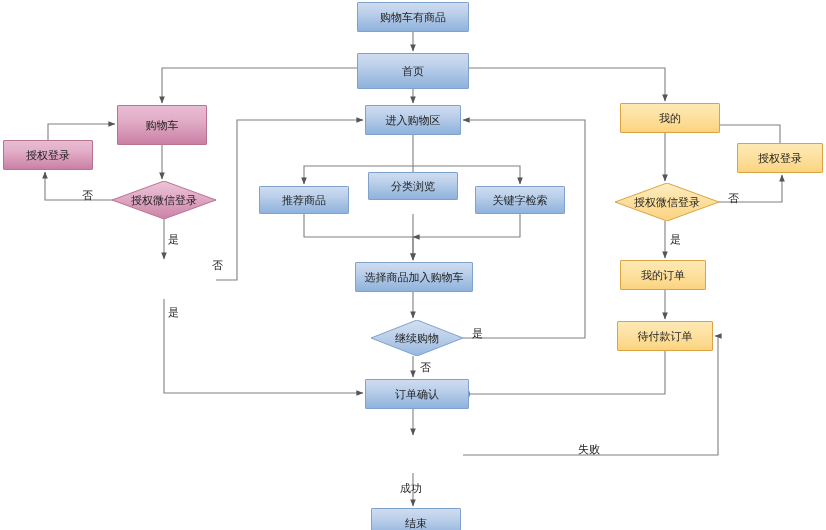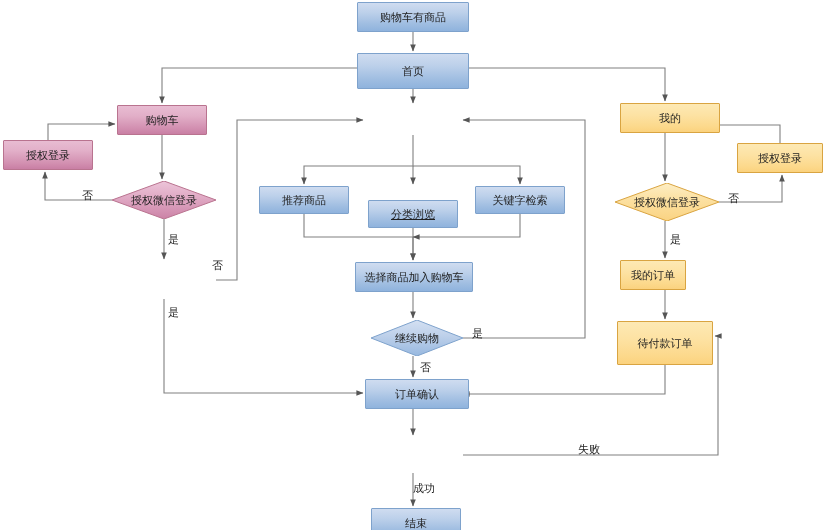--- a/index.html
+++ b/index.html
@@ -62,48 +62,51 @@
       <path d="M413,473 L413,506"></path>
     </g>
   </svg>
 
   <div class="node rect blue" style="left:357px;top:2px;width:112px;height:30px;">
     <span>购物车有商品</span>
   </div>
   <div class="node rect blue" style="left:357px;top:53px;width:112px;height:36px;">
     <span>首页</span>
   </div>
-  <div class="node rect pink" style="left:117px;top:105px;width:90px;height:30px;">
+  <div class="node rect pink" style="left:117px;top:105px;width:90px;height:40px;">
     <span>购物车</span>
+  </div>
+  <div class="node rect blue" style="left:365px;top:105px;width:96px;height:30px;">
+    <span>进入购物区</span>
   </div>
   <div class="node rect yellow" style="left:620px;top:103px;width:100px;height:30px;">
     <span>我的</span>
   </div>
   <div class="node rect pink" style="left:3px;top:140px;width:90px;height:30px;">
     <span>授权登录</span>
   </div>
   <div class="node rect yellow" style="left:737px;top:143px;width:86px;height:30px;">
     <span>授权登录</span>
   </div>
   <div class="node rect blue" style="left:259px;top:186px;width:90px;height:28px;">
     <span>推荐商品</span>
   </div>
-  <div class="node rect blue" style="left:368px;top:200px;width:90px;height:28px;text-decoration:underline;">
+  <div class="node rect blue" style="left:368px;top:172px;width:90px;height:28px;">
     <span>分类浏览</span>
   </div>
   <div class="node rect blue" style="left:475px;top:186px;width:90px;height:28px;">
     <span>关键字检索</span>
   </div>
-  <div class="node rect yellow" style="left:620px;top:260px;width:66px;height:30px;">
+  <div class="node rect yellow" style="left:620px;top:260px;width:86px;height:30px;">
     <span>我的订单</span>
   </div>
   <div class="node rect blue" style="left:355px;top:262px;width:118px;height:30px;">
     <span>选择商品加入购物车</span>
   </div>
-  <div class="node rect yellow" style="left:617px;top:321px;width:96px;height:44px;">
+  <div class="node rect yellow" style="left:617px;top:321px;width:96px;height:30px;">
     <span>待付款订单</span>
   </div>
   <div class="node rect blue" style="left:365px;top:379px;width:104px;height:30px;">
     <span>订单确认</span>
   </div>
   <div class="node rect blue" style="left:371px;top:508px;width:90px;height:30px;">
     <span>结束</span>
   </div>
 
   <div class="node diamond" style="left:112px;top:181px;width:104px;height:38px;">
@@ -152,15 +155,15 @@
 
   <span class="edge-label" style="left:82px;top:188px;">否</span>
   <span class="edge-label" style="left:168px;top:232px;">是</span>
   <span class="edge-label" style="left:212px;top:258px;">否</span>
   <span class="edge-label" style="left:168px;top:305px;">是</span>
   <span class="edge-label" style="left:728px;top:191px;">否</span>
   <span class="edge-label" style="left:670px;top:232px;">是</span>
   <span class="edge-label" style="left:472px;top:326px;">是</span>
   <span class="edge-label" style="left:420px;top:360px;">否</span>
   <span class="edge-label" style="left:578px;top:442px;">失败</span>
-  <span class="edge-label" style="left:413px;top:481px;">成功</span>
+  <span class="edge-label" style="left:400px;top:481px;">成功</span>
 
 </div>
 
 </body></html>

